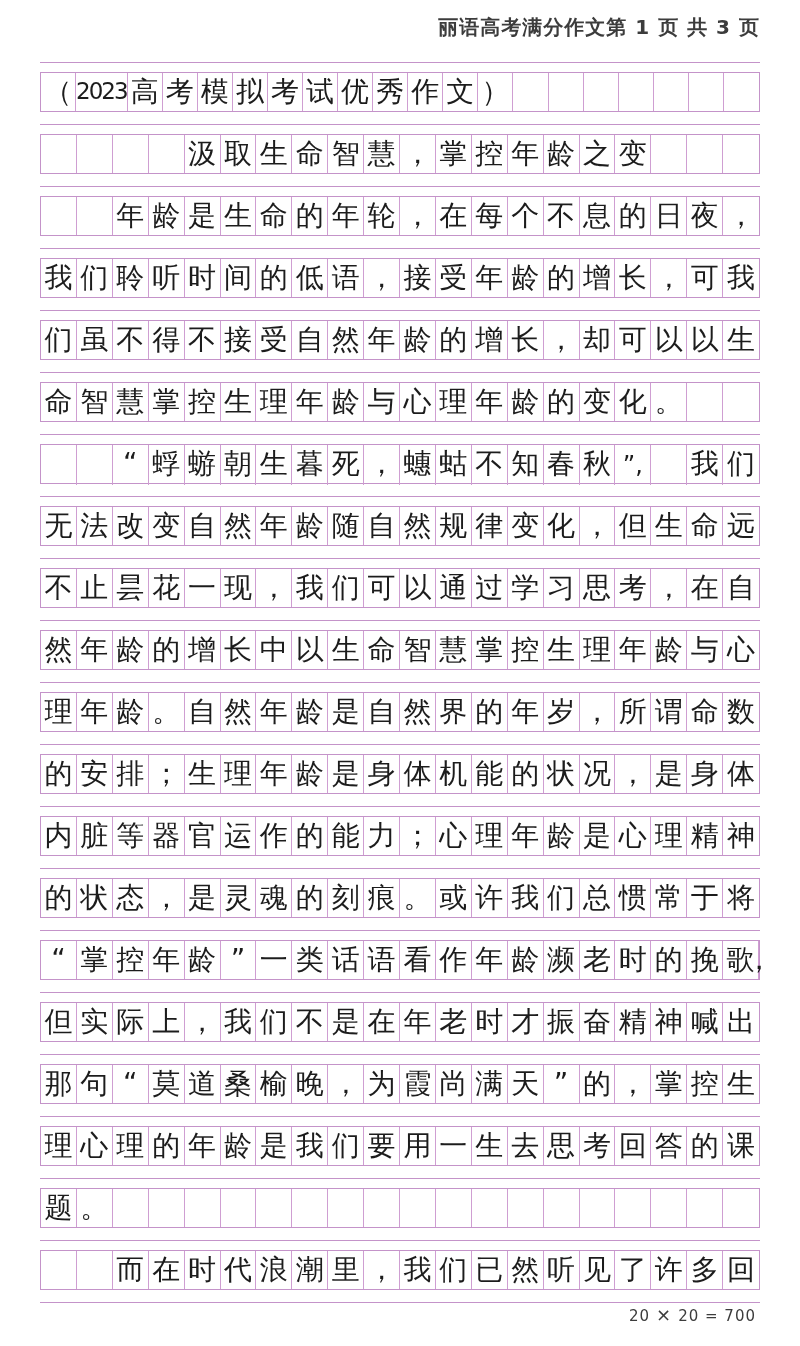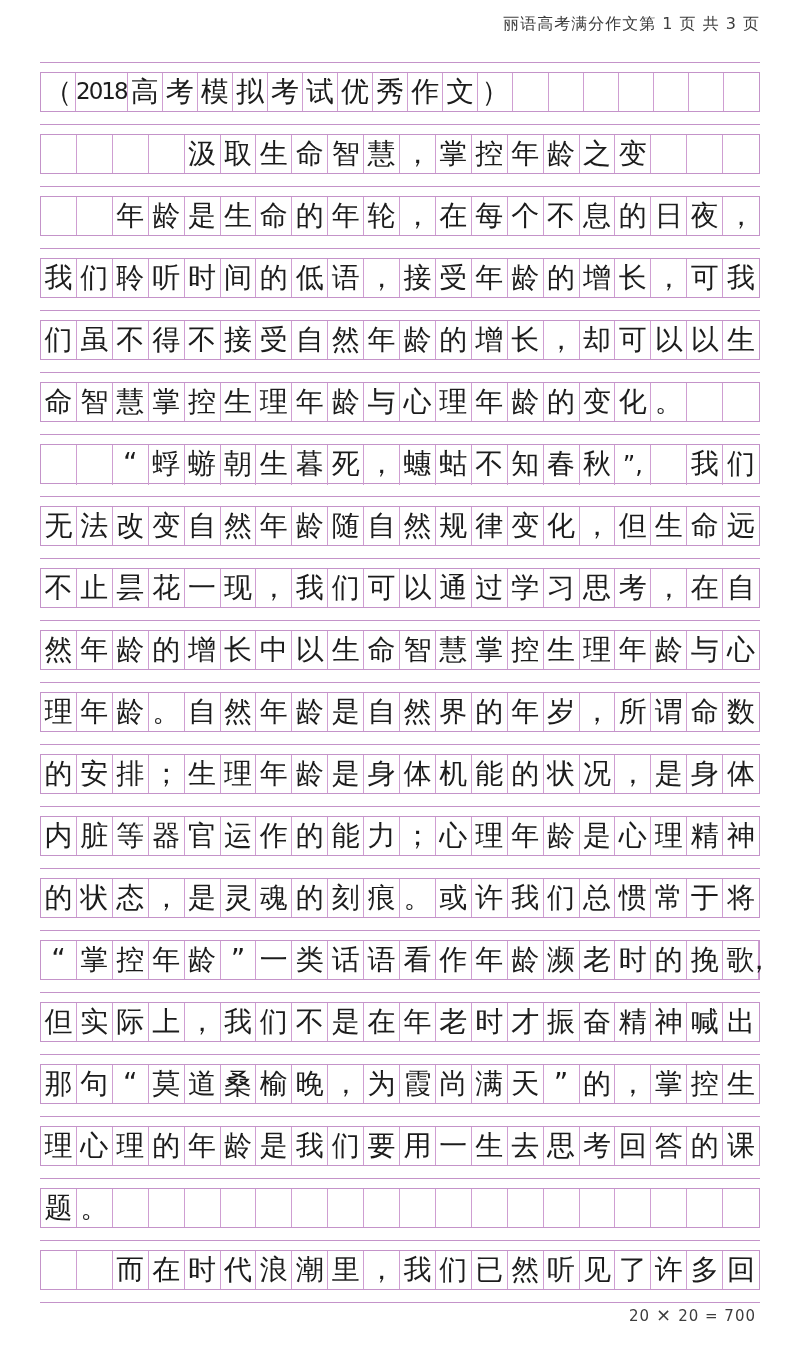--- a/index.html
+++ b/index.html
@@ -8,22 +8,23 @@
     --ink:#1c1c1c;
     --meta:#3c3c3c;
   }
   html,body{margin:0;padding:0;}
   body{
     width:800px;height:1346px;position:relative;background:#ffffff;
     font-family:"DejaVu Sans", sans-serif;overflow:hidden;
   }
   .page-header{
     position:absolute;top:14px;right:40px;
-    font-size:16px;color:var(--meta);letter-spacing:1px;
+    font-size:20px;color:var(--meta);letter-spacing:1px;
     font-family:"DejaVu Sans", sans-serif;
+    font-weight:bold;
   }
   .grid{
     position:absolute;left:40px;top:62px;width:720px;
     border-top:1px solid var(--line);
   }
   .row-unit{position:relative;}
   .cells{
     display:grid;grid-template-columns:repeat(20,1fr);
     height:40px;margin-top:9px;
     border:1px solid var(--line);box-sizing:border-box;
@@ -53,21 +54,21 @@
 </style>
 </head>
 <body>
 
 <div class="page-header">丽语高考满分作文第 1 页 共 3 页</div>
 
 <div class="grid">
     <div class="row-unit">
       <div class="cells">
         <div class="cell">（</div>
-        <div class="cell numeric">2018</div>
+        <div class="cell numeric">2023</div>
         <div class="cell">高</div>
         <div class="cell">考</div>
         <div class="cell">模</div>
         <div class="cell">拟</div>
         <div class="cell">考</div>
         <div class="cell">试</div>
         <div class="cell">优</div>
         <div class="cell">秀</div>
         <div class="cell">作</div>
         <div class="cell">文</div>

